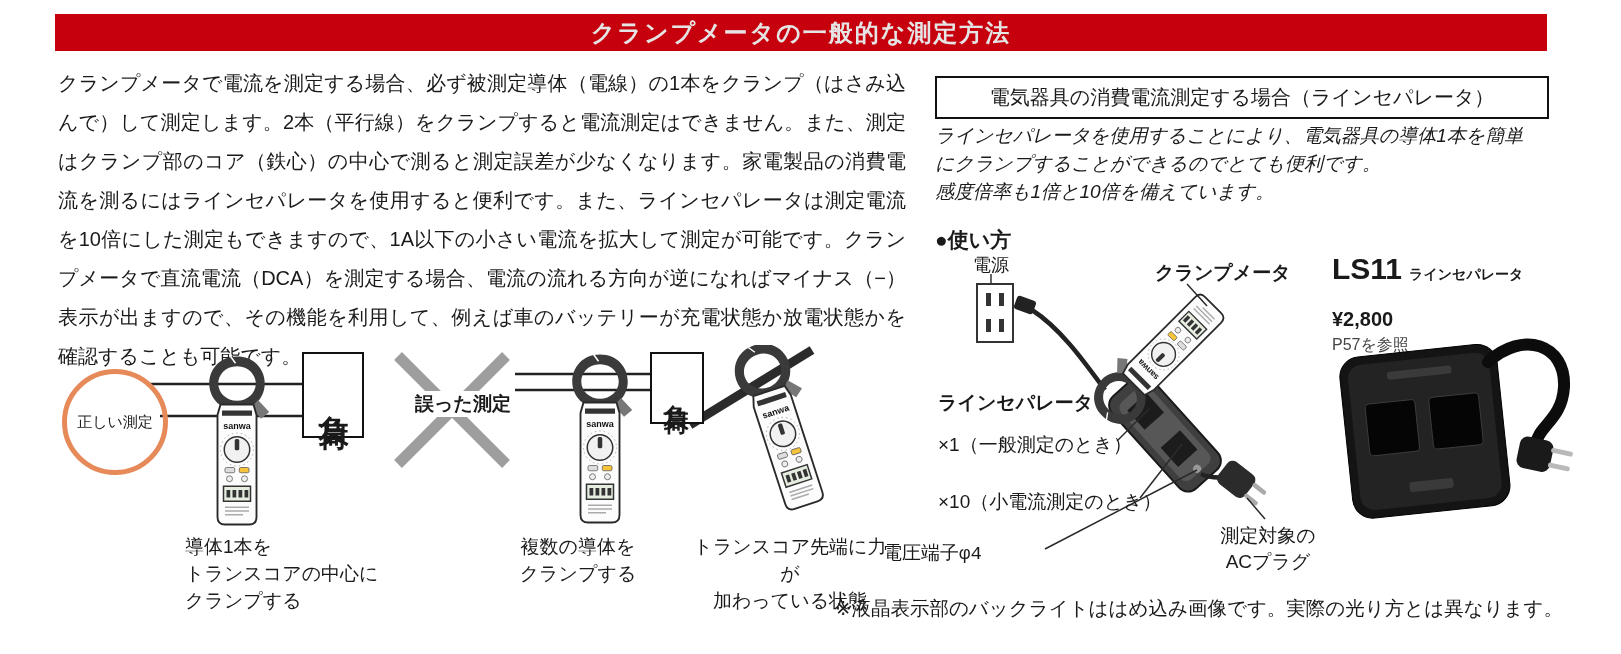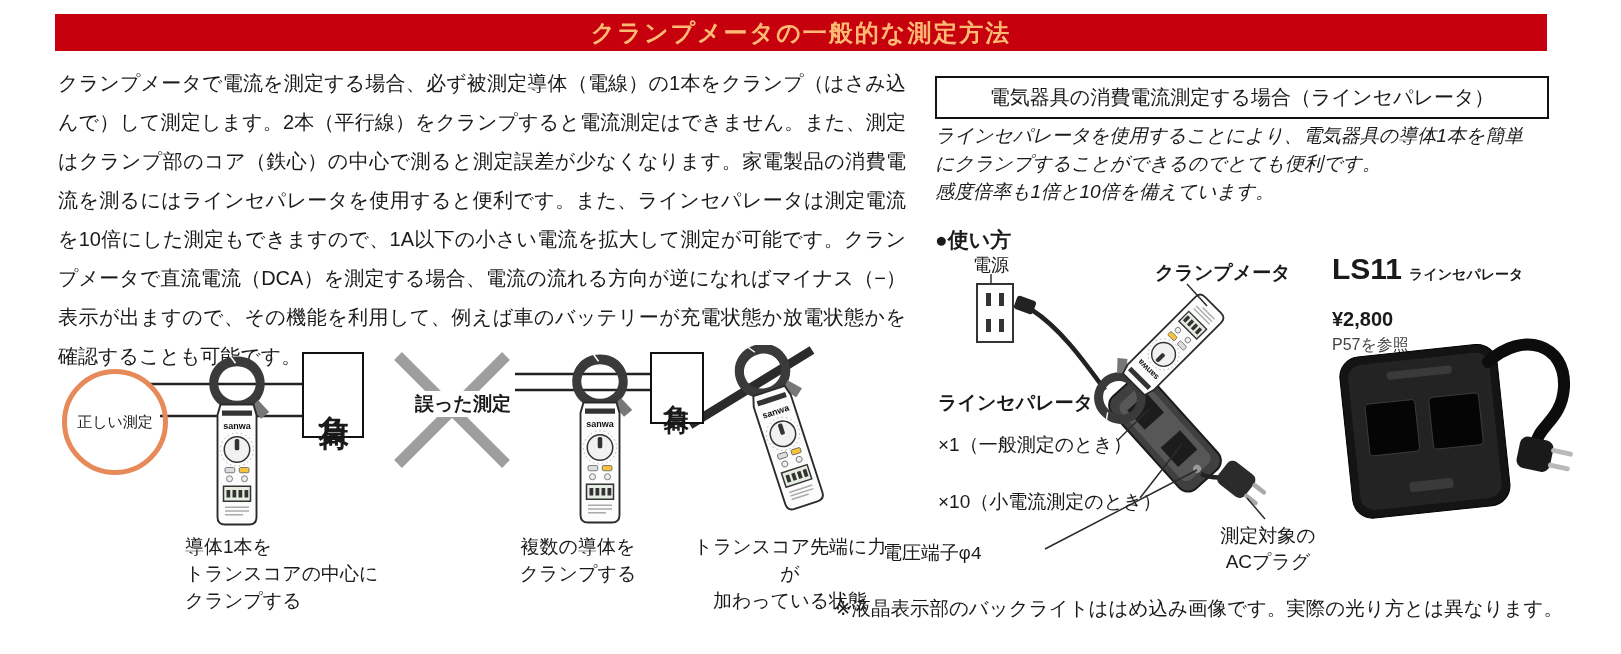--- a/index.html
+++ b/index.html
@@ -7,21 +7,21 @@
     width:1621px;height:654px;position:relative;overflow:hidden;
     background:#fff;color:#1a1a1a;
     font-family:"Liberation Sans","DejaVu Sans",sans-serif;
   }
   .abs{position:absolute;}
   .banner{
     left:55px;top:14px;width:1492px;height:37px;
     background:var(--banner-red,#c7000d);
     display:flex;align-items:center;justify-content:center;
   }
-  .banner span{color:#fdba74;font-size:24px;font-weight:700;letter-spacing:2px;}
+  .banner span{color:#e5e5e5;font-size:24px;font-weight:700;letter-spacing:2px;}
   .intro{left:58px;top:64px;width:848px;font-size:20px;line-height:39px;text-align:justify;}
   .correct-circle{
     left:62px;top:369px;width:96px;height:96px;border-radius:50%;
     border:5px solid var(--circle-orange,#e78a5a);
     display:flex;align-items:center;justify-content:center;
     font-size:15px;background:transparent;
   }
   .load-box{
     background:#fff;border:2.5px solid #111;
     display:flex;align-items:center;justify-content:center;

